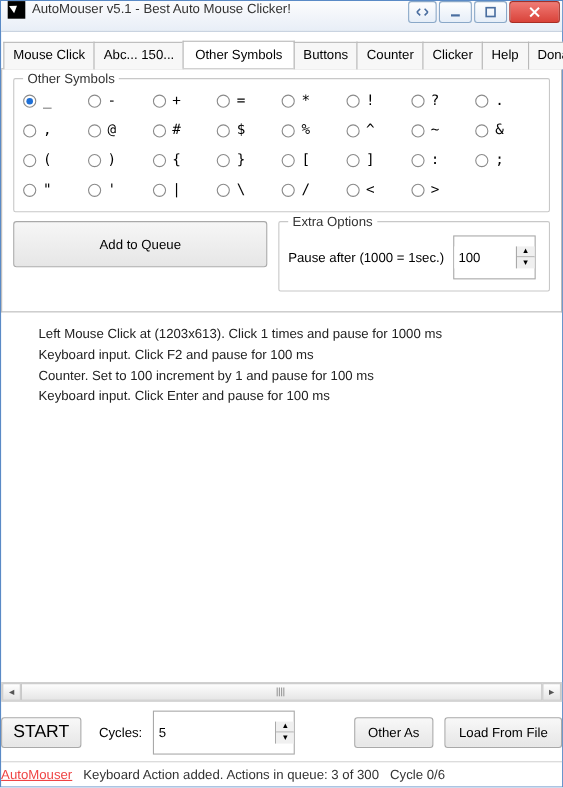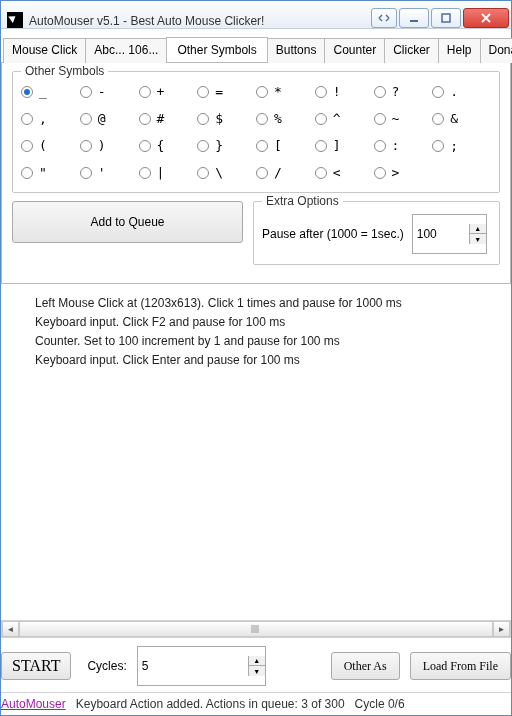--- a/index.html
+++ b/index.html
@@ -1,18 +1,18 @@
 <!DOCTYPE html>
 <html><head>
 <meta charset="utf-8">
 <style>
 * { box-sizing: border-box; font-family: "Segoe UI", Tahoma, sans-serif; font-size: 12px; }
 body { margin: 0; background: #fff; width: 512px; height: 716px; overflow: hidden; }
 .window { width: 512px; height: 716px; border: 1px solid #5a8ac6; background: #fff; display: flex; flex-direction: column; }
-.titlebar { height: 28px; background: linear-gradient(#fcfcfd,#e8eef7); display: flex; align-items: flex-end; padding: 0 2px 0 6px; border-bottom: 1px solid #c4cfdd; }
+.titlebar { height: 28px; background: linear-gradient(#fcfcfd,#e8eef7); display: flex; align-items: flex-start; padding: 0 2px 0 6px; border-bottom: 1px solid #c4cfdd; }
 .titlebar .app-icon { width: 16px; height: 16px; background: #000; position: relative; margin-right: 6px; }
 .titlebar .app-icon:before { content:""; position:absolute; left:3px; top:2px; width:0; height:0; border-left:6px solid #fff; border-top:4px solid transparent; border-bottom:4px solid transparent; transform: rotate(-35deg);}
 .titlebar .title { flex:1; color:#333; }
 .win-btns { display:flex; gap:2px; }
 .win-btn { width:30px; height:20px; border:1px solid #8aa8c8; border-radius:3px; display:flex; align-items:center; justify-content:center; background:linear-gradient(#fefefe,#e6eef8); }
 .win-btn.extra { width:26px; }
 .win-btn.close { width:46px; background:linear-gradient(#f07a74,#d9433a); border-color:#a82e26; color:#fff; }
 .win-btn svg { width:12px; height:12px; }
 .win-btn.close svg { width:14px; height:12px;}
 .client { flex:1; padding:8px 0 4px; display:flex; flex-direction:column; }
@@ -39,26 +39,26 @@
 .log { padding:10px 2px 4px; line-height:18px; color:#222; }
 .log div { margin-bottom:1px;margin-left:32px; }
 .spacer { flex:1; }
 .hscroll { height:18px; border:1px solid #d0d0d0; background:#f4f4f4; display:flex; align-items:center; margin:2px 0 6px;}
 .hscroll .arrow { width:17px; height:16px; background:linear-gradient(#fff,#e4e4e4); border:1px solid #c9c9c9; display:flex; align-items:center; justify-content:center; font-size:8px; color:#555; cursor:pointer;}
 .hscroll .track { flex:1; position:relative; height:16px;}
 .hscroll .thumb { position:absolute; left:0; top:0; height:16px; width:100%; background:linear-gradient(#fdfdfd,#e6e6e6); border:1px solid #c9c9c9; }
 .hscroll .grip { position:absolute; left:50%; top:50%; transform:translate(-50%,-50%); width:9px; height:8px; display:flex; gap:1px;}
 .hscroll .grip i { width:1px; background:#9a9a9a; }
 .bottom { display:flex; align-items:center; gap:10px; padding:2px 0 6px;}
-.btn { height:28px; padding:0 12px; border:1px solid #a9a9a9; border-radius:3px; background:linear-gradient(#f8f8f8,#e6e6e6); display:flex; align-items:center; justify-content:center; cursor:pointer; white-space:nowrap;font-family:Liberation Serif, serif;}
+.btn { height:28px; padding:0 12px; border:1px solid #a9a9a9; border-radius:3px; background:linear-gradient(#f8f8f8,#e6e6e6); display:flex; align-items:center; justify-content:center; cursor:pointer; white-space:nowrap;}
 .btn.start { font-size:16px; font-weight:400; padding:0 10px; height:28px;}
 .cycles-label { margin-left:6px;}
 .bottom .spacer2 { flex:1; }
 .status { border-top:1px solid #d4d4d4; padding:4px 0 0; display:flex; gap:10px; color:#333;}
-.status a { color:#a21caf; text-decoration:underline; cursor:pointer;}
+.status a { color:#ef4444; text-decoration:underline; cursor:pointer;}
 </style>
 </head>
 <body>
 
 <div class="window">
   <div class="titlebar">
     <div class="app-icon"></div>
     <div class="title">AutoMouser v5.1 - Best Auto Mouse Clicker!</div>
     <div class="win-btns">
       <div class="win-btn extra">
@@ -80,21 +80,21 @@
           <svg viewBox="0 0 12 12">
             <path d="M2 2 L10 10 M10 2 L2 10" stroke="#fff" stroke-width="1.8"></path>
           </svg>
         </div>
     </div>
   </div>
 
   <div class="client">
     <div class="tabs" id="tabs">
         <div class="tab">Mouse Click</div>
-        <div class="tab">Abc... 106...</div>
+        <div class="tab">Abc... 150...</div>
         <div class="tab active">Other Symbols</div>
         <div class="tab">Buttons</div>
         <div class="tab">Counter</div>
         <div class="tab">Clicker</div>
         <div class="tab">Help</div>
         <div class="tab">Donate</div>
       </div>
 
     <div class="panel">
       <div class="group">

